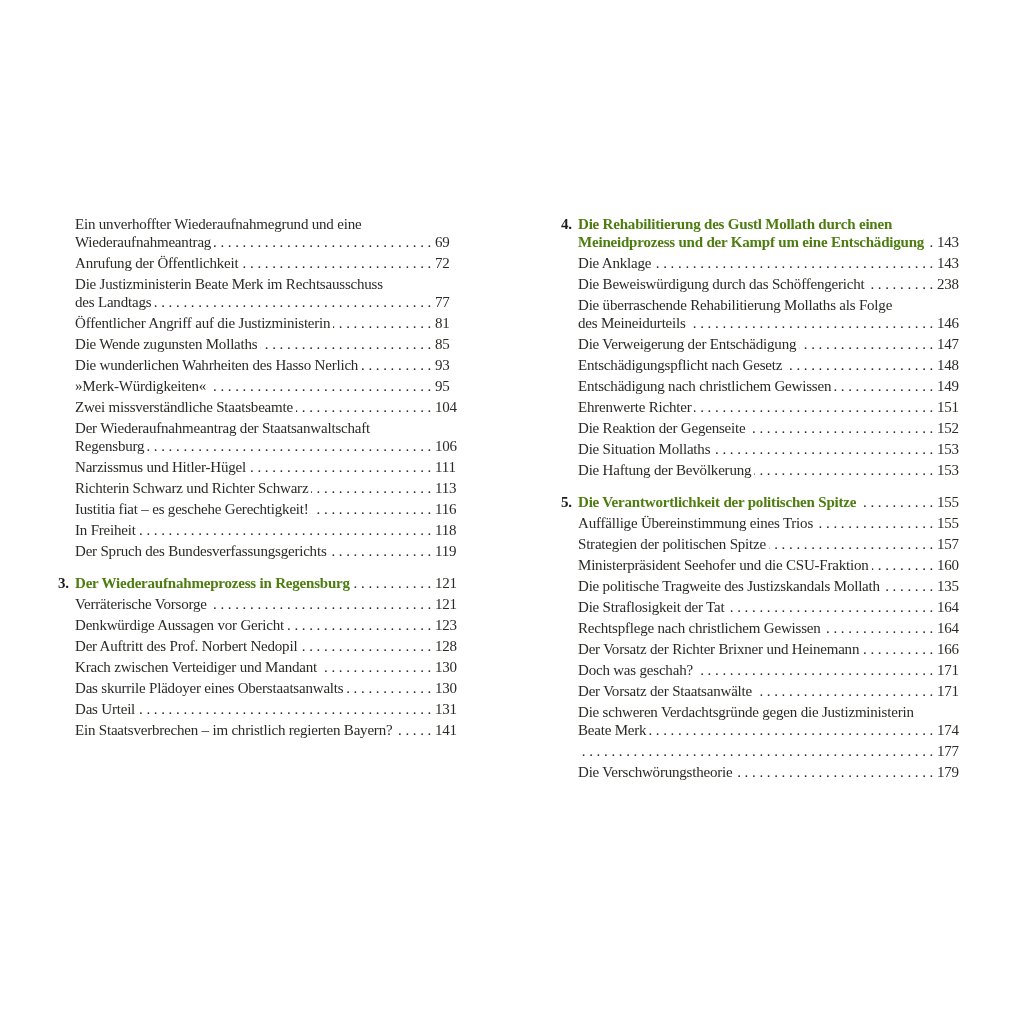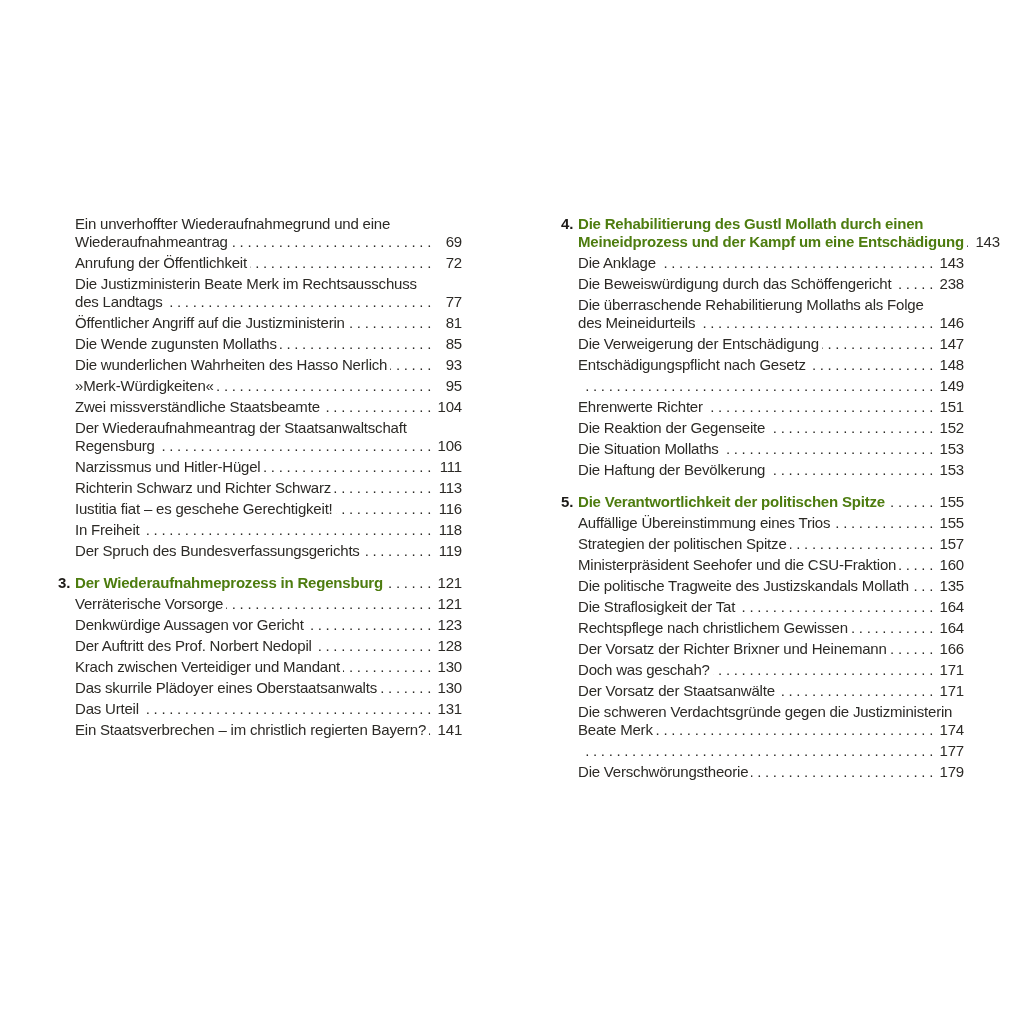--- a/index.html
+++ b/index.html
@@ -5,21 +5,21 @@
   html, body {
     margin: 0;
     padding: 0;
     background: #ffffff;
   }
   .page {
     position: relative;
     width: 1024px;
     height: 1024px;
     background: #ffffff;
-    font-family: Liberation Sans, sans-serif;
+    font-family: Liberation Serif, serif;
     font-size: 15px;
     color: #2c2a26;
     overflow: hidden;
   }
   .toc-col {
     position: absolute;
     top: 215px;
   }
   .toc-col.left  { left: 75px;  width: 387px; }
   .toc-col.right { left: 578px; width: 386px; }
@@ -63,21 +63,21 @@
   }
   .leader::after {
     content: "...........................................................................";
     letter-spacing: 3.65px;
     color: #2c2a26;
   }
   .pg {
     flex: 0 0 auto;
     min-width: 27px;
     margin-left: 0;
-    text-align: right;
+    text-align: left;
     white-space: nowrap;
   }
 </style>
 </head>
 <body>
 
 <div class="page">
   <div class="toc-col left">
       <div class="entry">
         <div class="cont">Ein unverhoffter Wiederaufnahmegrund und eine</div>
@@ -279,20 +279,21 @@
       </div>
       <div class="entry">
         <div class="row">
           <span class="t">Entschädigungspflicht nach Gesetz</span>
           <span class="leader"></span>
           <span class="pg">148</span>
         </div>
       </div>
       <div class="entry">
         <div class="row">
+          <span class="t">Entschädigung nach christlichem Gewissen</span>
           <span class="leader"></span>
           <span class="pg">149</span>
         </div>
       </div>
       <div class="entry">
         <div class="row">
           <span class="t">Ehrenwerte Richter</span>
           <span class="leader"></span>
           <span class="pg">151</span>
         </div>

